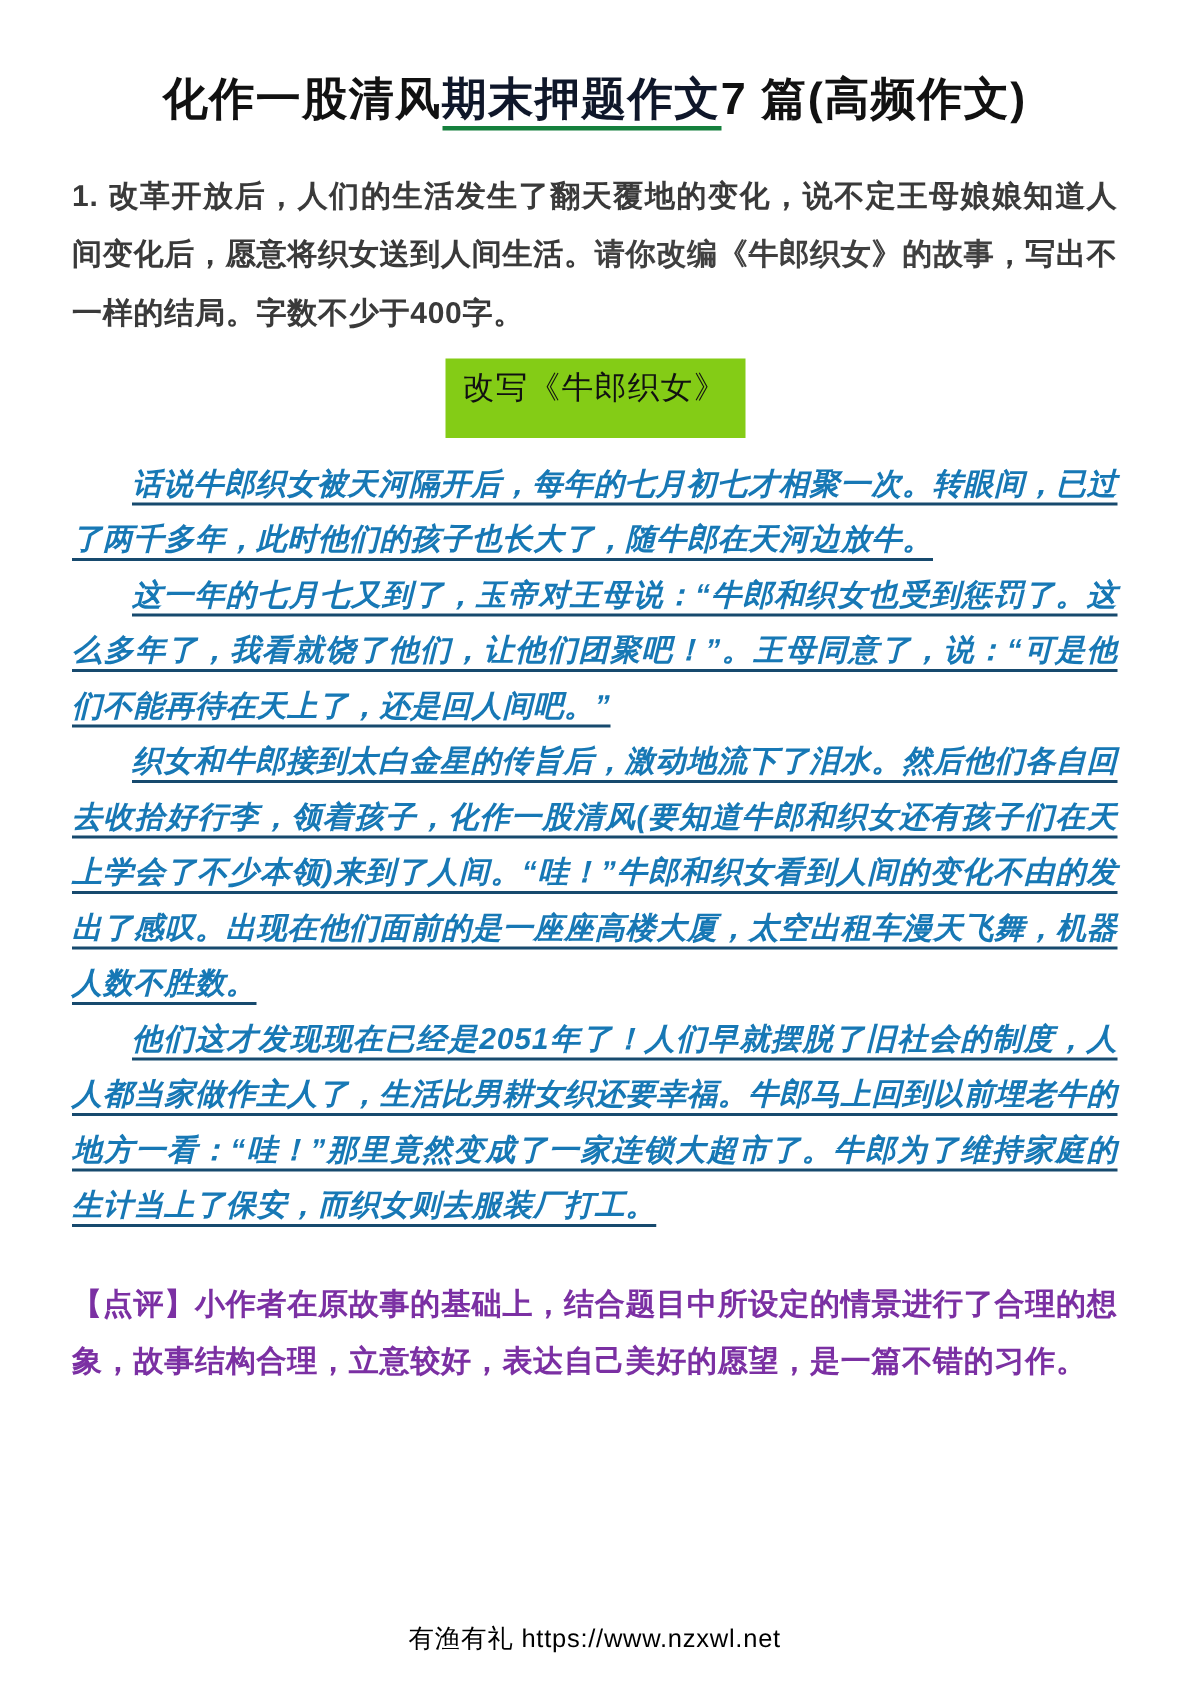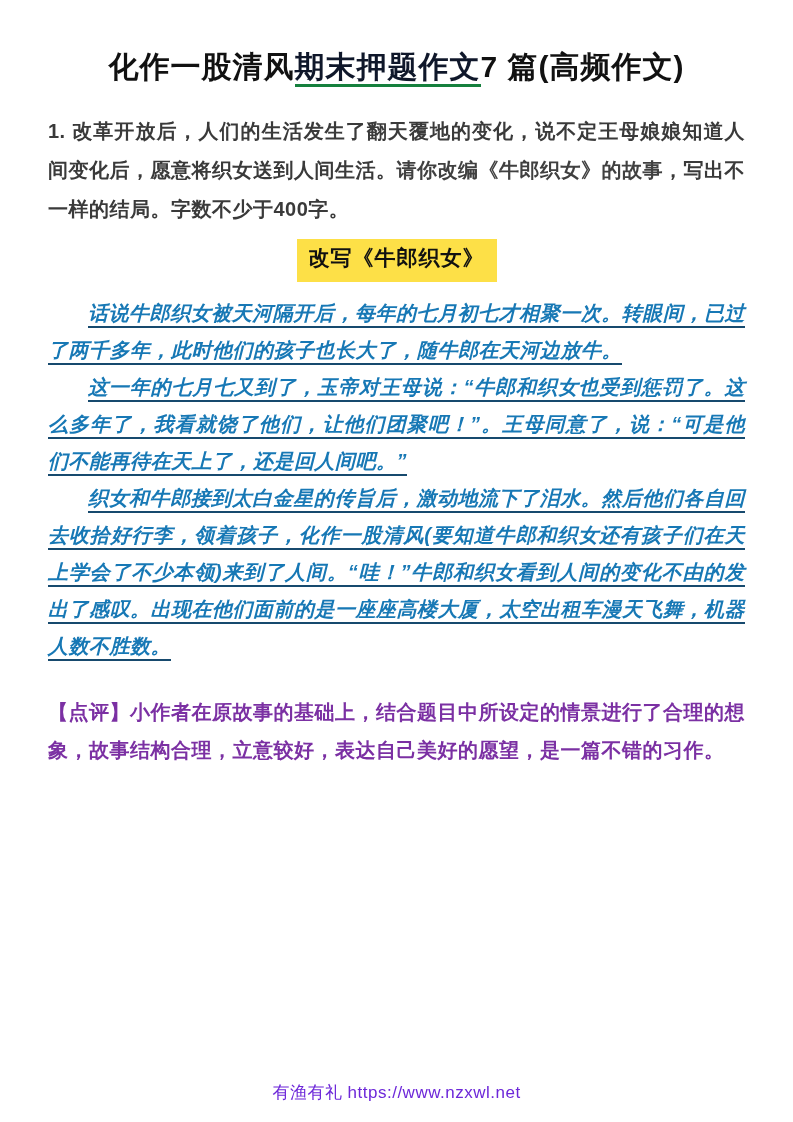--- a/index.html
+++ b/index.html
@@ -48,25 +48,25 @@
     text-decoration-thickness: 2px;
     text-underline-offset: 5px;
   }
   
   .essay-heading-row {
     margin-top: 10px;
     text-align: center;
   }
   .essay-heading {
     display: inline-block;
-    background: #fde047;
+    background: #84cc16;
     color: #111111;
     font-size: 21px;
-    font-weight: 700;
-    padding: 5px 12px 10px 12px;
+    font-weight: 400;
+    padding: 5px 12px 20px 12px;
     letter-spacing: 1px;
   }
   
   .essay-body {
     margin-top: 13px;
     font-style: italic;
   }
   .essay-body p {
     font-size: 20px;
     font-weight: 700;
@@ -91,40 +91,41 @@
     letter-spacing: 0.5px;
   }
   
   .footer {
     position: absolute;
     left: 0;
     right: 0;
     bottom: 18px;
     text-align: center;
     font-size: 17px;
-    color: #6d28d9;
+    color: #000000;
     letter-spacing: 0.5px;
   }
 </style>
 </head>
 <body>
 
 <div class="page">
 
   <h1 class="doc-title"><span>化作一股清风</span><span class="red-underline">期末押题作文</span><span>7 篇(高频作文)</span></h1>
 
   <p class="intro"><span>1. 改革开放后，人们的生活发生了翻天覆地的变化，说不定王母娘娘知道人间变化后，愿意将织女送到人间生活。</span><span class="green-link">请你改编《牛郎织女》的故事</span><span>，写出不一样的结局。字数不少于400字。</span></p>
 
   <div class="essay-heading-row">
     <span class="essay-heading">改写《牛郎织女》</span>
   </div>
 
   <div class="essay-body">
     <p>话说牛郎织女被天河隔开后，每年的七月初七才相聚一次。转眼间，已过了两千多年，此时他们的孩子也长大了，随牛郎在天河边放牛。</p>
     <p>这一年的七月七又到了，玉帝对王母说：“牛郎和织女也受到惩罚了。这么多年了，我看就饶了他们，让他们团聚吧！”。王母同意了，说：“可是他们不能再待在天上了，还是回人间吧。”</p>
     <p>织女和牛郎接到太白金星的传旨后，激动地流下了泪水。然后他们各自回去收拾好行李，领着孩子，化作一股清风(要知道牛郎和织女还有孩子们在天上学会了不少本领)来到了人间。“哇！”牛郎和织女看到人间的变化不由的发出了感叹。出现在他们面前的是一座座高楼大厦，太空出租车漫天飞舞，机器人数不胜数。</p>
+    <p>他们这才发现现在已经是2051年了！人们早就摆脱了旧社会的制度，人人都当家做作主人了，生活比男耕女织还要幸福。牛郎马上回到以前埋老牛的地方一看：“哇！”那里竟然变成了一家连锁大超市了。牛郎为了维持家庭的生计当上了保安，而织女则去服装厂打工。</p>
   </div>
 
   <p class="comment">【点评】小作者在原故事的基础上，结合题目中所设定的情景进行了合理的想象，故事结构合理，立意较好，表达自己美好的愿望，是一篇不错的习作。</p>
 
   <div class="footer">有渔有礼 https://www.nzxwl.net</div>
 
 </div>
 
 </body></html>

